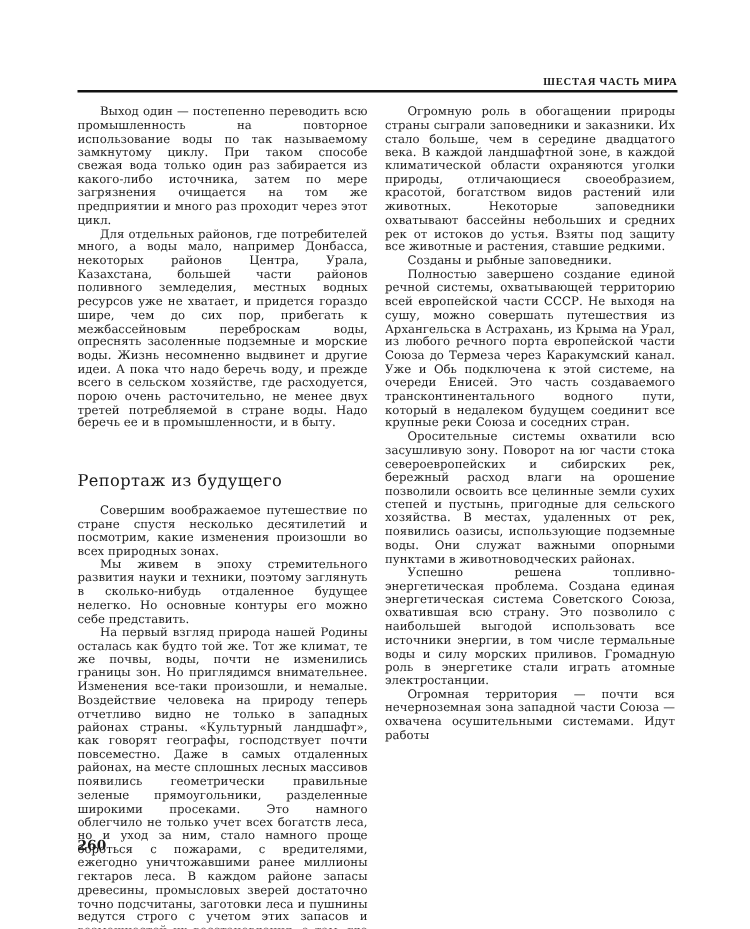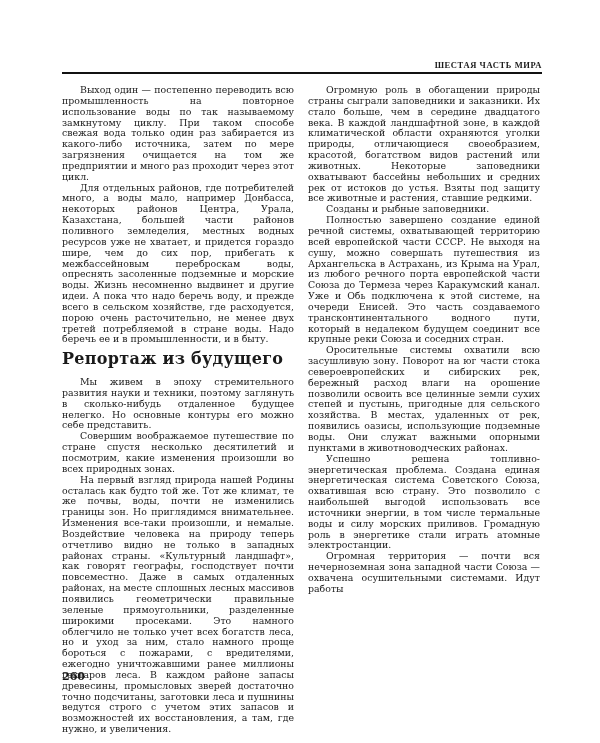--- a/index.html
+++ b/index.html
@@ -7,37 +7,37 @@
          font-family: "DejaVu Serif", "Liberation Serif", serif; color: #1a1a1a; }
   .running-head { position: absolute; left: 62px; top: 60px; width: 480px;
          font-family: "Liberation Serif", serif; font-weight: bold; font-size: 8.5px;
          letter-spacing: 0.6px; text-align: right; }
   .head-rule { position: absolute; left: 62px; top: 72px; width: 480px; height: 2px; background: #111; }
   .col { position: absolute; top: 85px; font-size: 9.4px; line-height: 10.85px;
          text-align: justify; font-family: "DejaVu Serif", serif; }
   .col-left { left: 62px; width: 232px; }
   .col-right { left: 308px; width: 232px; }
   .col p { margin: 0; text-indent: 18px; hyphens: auto; }
-  .col h2 { margin: 9px 0 12px 0; font-size: 16px; font-weight: bold; text-indent: 0;
+  .col h2 { margin: 36px 0 12px 0; font-size: 13px; font-weight: normal; text-indent: 0;
             letter-spacing: 0.3px; }
   .page-number { position: absolute; left: 62px; top: 670px; font-weight: bold;
                  font-size: 11px; font-family: "DejaVu Serif", serif; }
 </style>
 </head>
 <body>
 
 <div class="running-head">ШЕСТАЯ ЧАСТЬ МИРА</div>
 <div class="head-rule"></div>
 
 <div class="col col-left">
   <p>Выход один — постепенно переводить всю промышленность на повторное использование воды по так называемому замкнутому циклу. При таком способе свежая вода только один раз забирается из какого-либо источника, затем по мере загрязнения очищается на том же предприятии и много раз проходит через этот цикл.</p>
   <p>Для отдельных районов, где потребителей много, а воды мало, например Донбасса, некоторых районов Центра, Урала, Казахстана, большей части районов поливного земледелия, местных водных ресурсов уже не хватает, и придется гораздо шире, чем до сих пор, прибегать к межбассейновым переброскам воды, опреснять засоленные подземные и морские воды. Жизнь несомненно выдвинет и другие идеи. А пока что надо беречь воду, и прежде всего в сельском хозяйстве, где расходуется, порою очень расточительно, не менее двух третей потребляемой в стране воды. Надо беречь ее и в промышленности, и в быту.</p>
   <h2>Репортаж из будущего</h2>
+  <p>Совершим воображаемое путешествие по стране спустя несколько десятилетий и посмотрим, какие изменения произошли во всех природных зонах.</p>
   <p>Мы живем в эпоху стремительного развития науки и техники, поэтому заглянуть в сколько-нибудь отдаленное будущее нелегко. Но основные контуры его можно себе представить.</p>
-  <p>Совершим воображаемое путешествие по стране спустя несколько десятилетий и посмотрим, какие изменения произошли во всех природных зонах.</p>
   <p>На первый взгляд природа нашей Родины осталась как будто той же. Тот же климат, те же почвы, воды, почти не изменились границы зон. Но приглядимся внимательнее. Изменения все-таки произошли, и немалые. Воздействие человека на природу теперь отчетливо видно не только в западных районах страны. «Культурный ландшафт», как говорят географы, господствует почти повсеместно. Даже в самых отдаленных районах, на месте сплошных лесных массивов появились геометрически правильные зеленые прямоугольники, разделенные широкими просеками. Это намного облегчило не только учет всех богатств леса, но и уход за ним, стало намного проще бороться с пожарами, с вредителями, ежегодно уничтожавшими ранее миллионы гектаров леса. В каждом районе запасы древесины, промысловых зверей достаточно точно подсчитаны, заготовки леса и пушнины ведутся строго с учетом этих запасов и возможностей их восстановления, а там, где нужно, и увеличения.</p>
 </div>
 
 <div class="col col-right">
   <p>Огромную роль в обогащении природы страны сыграли заповедники и заказники. Их стало больше, чем в середине двадцатого века. В каждой ландшафтной зоне, в каждой климатической области охраняются уголки природы, отличающиеся своеобразием, красотой, богатством видов растений или животных. Некоторые заповедники охватывают бассейны небольших и средних рек от истоков до устья. Взяты под защиту все животные и растения, ставшие редкими.</p>
   <p>Созданы и рыбные заповедники.</p>
   <p>Полностью завершено создание единой речной системы, охватывающей территорию всей европейской части СССР. Не выходя на сушу, можно совершать путешествия из Архангельска в Астрахань, из Крыма на Урал, из любого речного порта европейской части Союза до Термеза через Каракумский канал. Уже и Обь подключена к этой системе, на очереди Енисей. Это часть создаваемого трансконтинентального водного пути, который в недалеком будущем соединит все крупные реки Союза и соседних стран.</p>
   <p>Оросительные системы охватили всю засушливую зону. Поворот на юг части стока североевропейских и сибирских рек, бережный расход влаги на орошение позволили освоить все целинные земли сухих степей и пустынь, пригодные для сельского хозяйства. В местах, удаленных от рек, появились оазисы, использующие подземные воды. Они служат важными опорными пунктами в животноводческих районах.</p>
   <p>Успешно решена топливно-энергетическая проблема. Создана единая энергетическая система Советского Союза, охватившая всю страну. Это позволило с наибольшей выгодой использовать все источники энергии, в том числе термальные воды и силу морских приливов. Громадную роль в энергетике стали играть атомные электростанции.</p>
   <p>Огромная территория — почти вся нечерноземная зона западной части Союза — охвачена осушительными системами. Идут работы</p>

